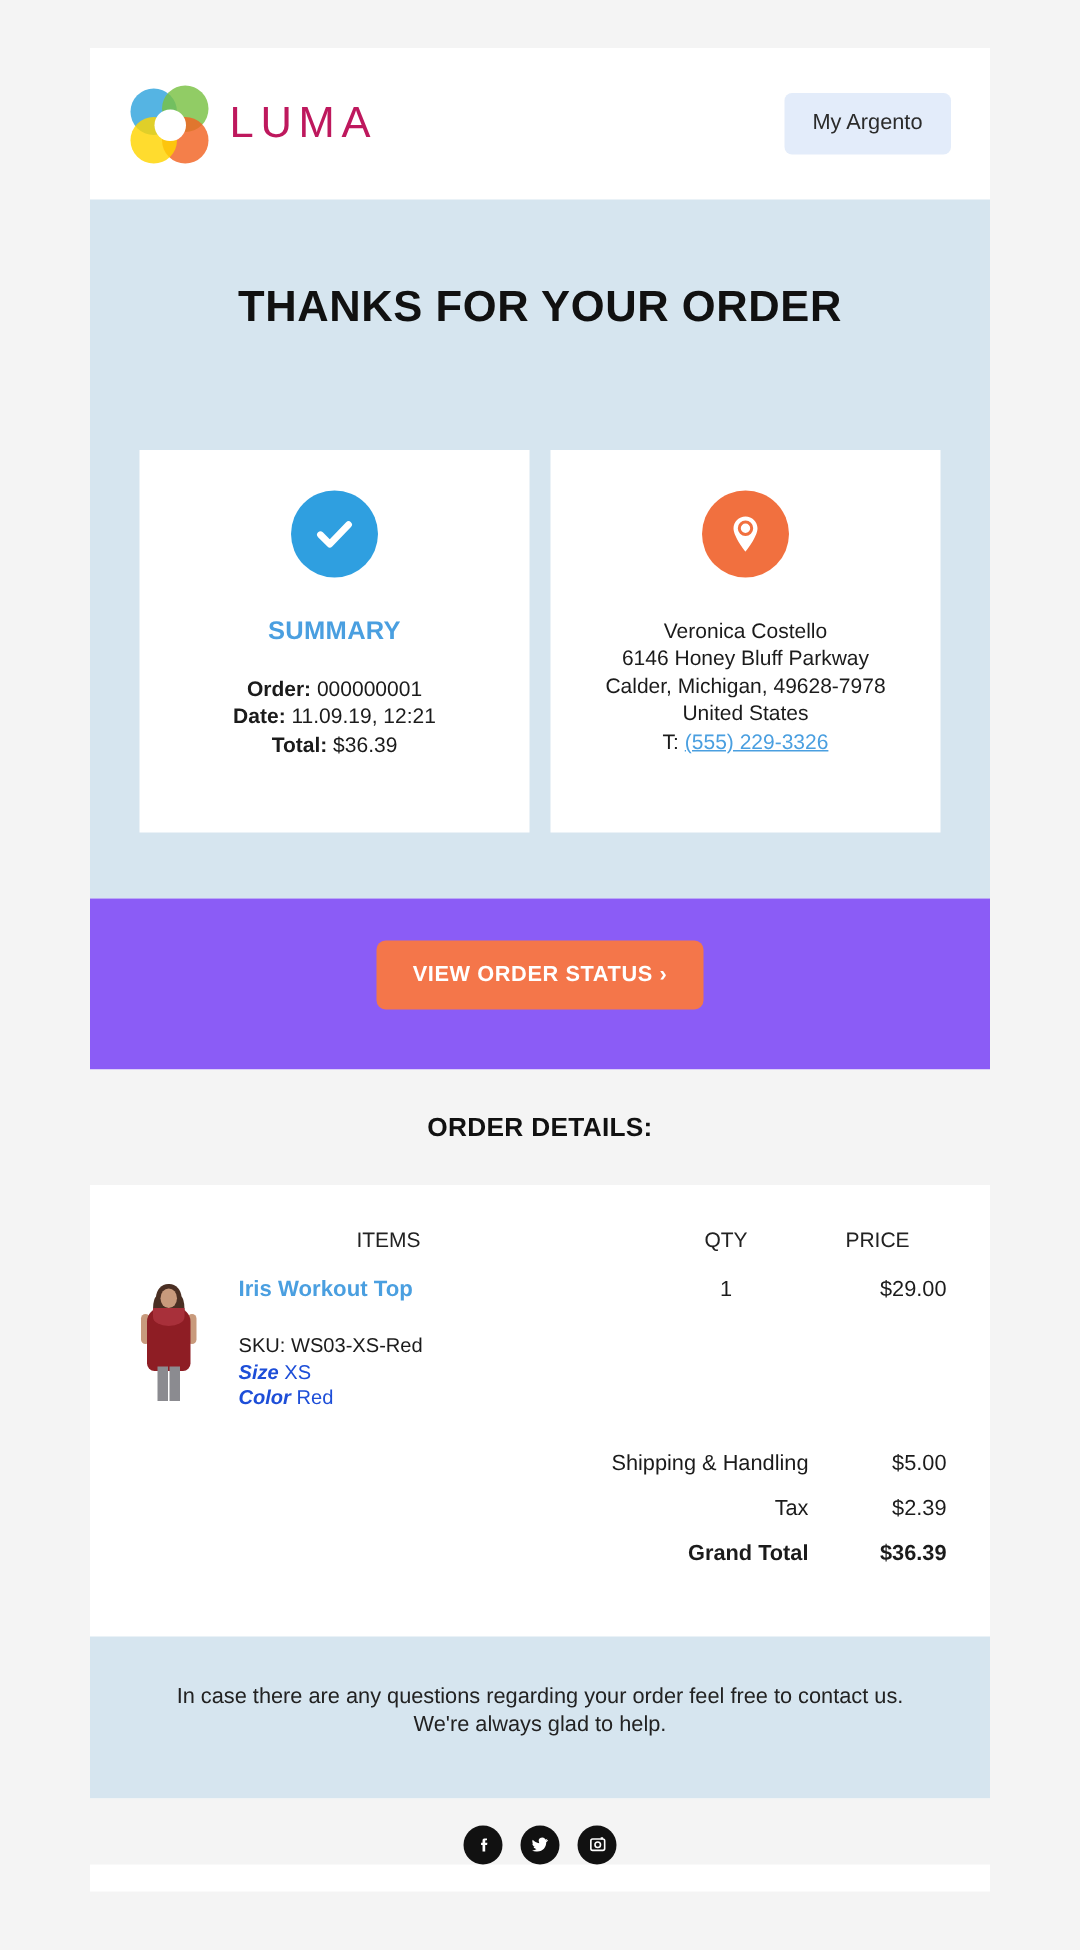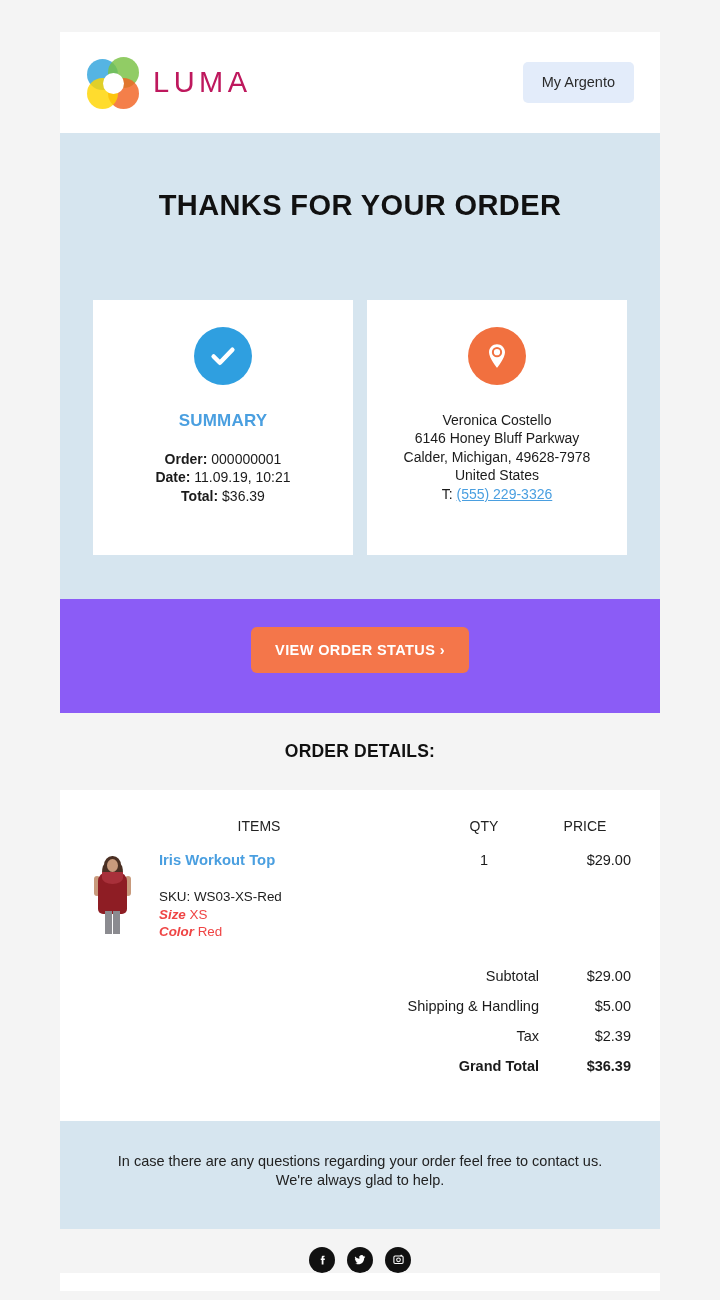--- a/index.html
+++ b/index.html
@@ -204,21 +204,21 @@
 
   .prod-name {
     display: block;
     color: #4a9fe0;
     font-size: 14.8px;
     font-weight: bold;
     text-decoration: none;
     margin-bottom: 21px;
   }
   .prod-sku { font-size: 13.4px; color: #1b1b1b; display: block; margin-bottom: 3px; }
-  .opt-row  { font-size: 13.4px; color: #ef4444; display: block; margin-bottom: 2px; }
+  .opt-row  { font-size: 13.4px; color: #1d4ed8; display: block; margin-bottom: 2px; }
   .opt-row b { font-weight: bold; font-style: italic; }
 
   
   .thumb {
     width: 46px; height: 78px;
     position: relative;
     background: #ffffff;
     overflow: hidden;
   }
   .th-head { position:absolute; left:18px; top:3px; width:11px; height:13px; border-radius:50%; background:#c89a7c; }
@@ -290,21 +290,21 @@
           <div class="card-icon icon-check">
             <svg width="30" height="30" viewBox="0 0 24 24" aria-hidden="true">
               <path d="M4.5 12.4l5 5L19.5 7" fill="none" stroke="#ffffff" stroke-width="3.6" stroke-linecap="round" stroke-linejoin="round"></path>
             </svg>
           </div>
           <div class="card-head head-blue">SUMMARY</div>
           <div class="card-body">
             <span class="ln"><b>Order:</b>
               <span>000000001</span></span>
             <span class="ln"><b>Date:</b>
-              <span>11.09.19, 10:21</span></span>
+              <span>11.09.19, 12:21</span></span>
             <span class="ln"><b>Total:</b>
               <span>$36.39</span></span>
           </div>
         </div>
 
         <div class="card">
           <div class="card-icon icon-pin">
             <svg width="32" height="32" viewBox="0 0 24 24" aria-hidden="true">
               <path d="M12 3.2c-3.3 0-6 2.6-6 5.9 0 4.4 6 11.7 6 11.7s6-7.3 6-11.7c0-3.3-2.7-5.9-6-5.9z" fill="#ffffff"></path>
               <circle cx="12" cy="9.1" r="3.1" fill="none" stroke="#f1703f" stroke-width="1.5"></circle>
@@ -370,24 +370,20 @@
             </td>
             <td class="cell-qty">1</td>
             <td class="cell-price">$29.00</td>
           </tr>
         </tbody>
       </table>
 
       <table class="totals">
         <tbody>
           <tr>
-            <td class="tot-label">Subtotal</td>
-            <td class="tot-value">$29.00</td>
-          </tr>
-          <tr>
             <td class="tot-label">Shipping &amp; Handling</td>
             <td class="tot-value">$5.00</td>
           </tr>
           <tr>
             <td class="tot-label">Tax</td>
             <td class="tot-value">$2.39</td>
           </tr>
           <tr class="grand">
             <td class="tot-label">Grand Total</td>
             <td class="tot-value">$36.39</td>

